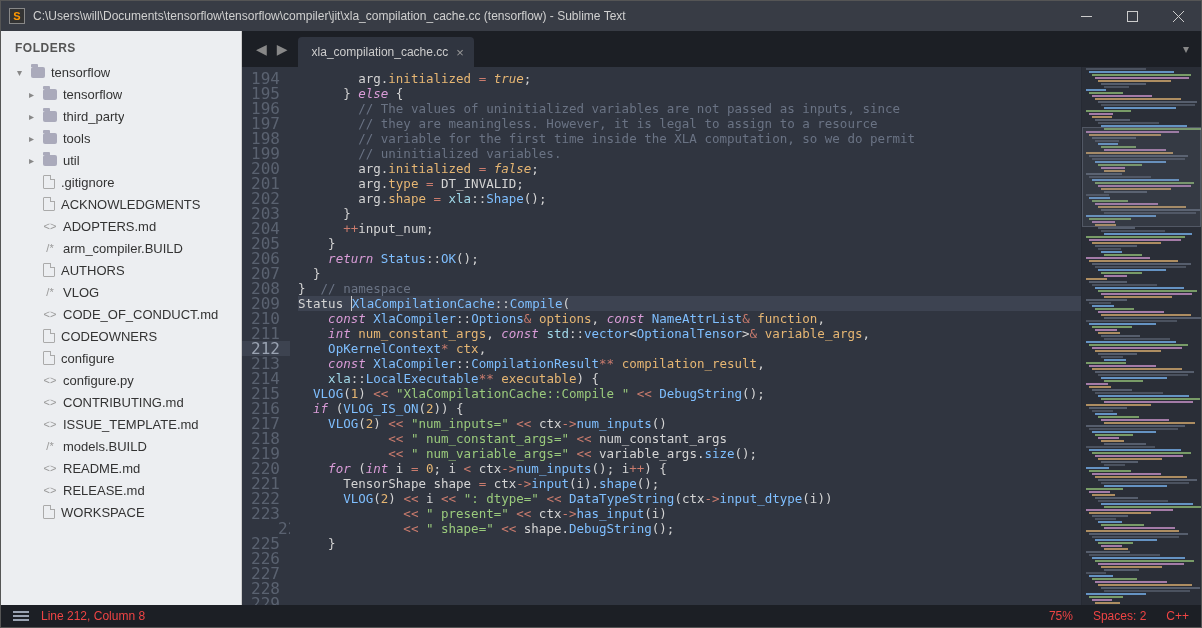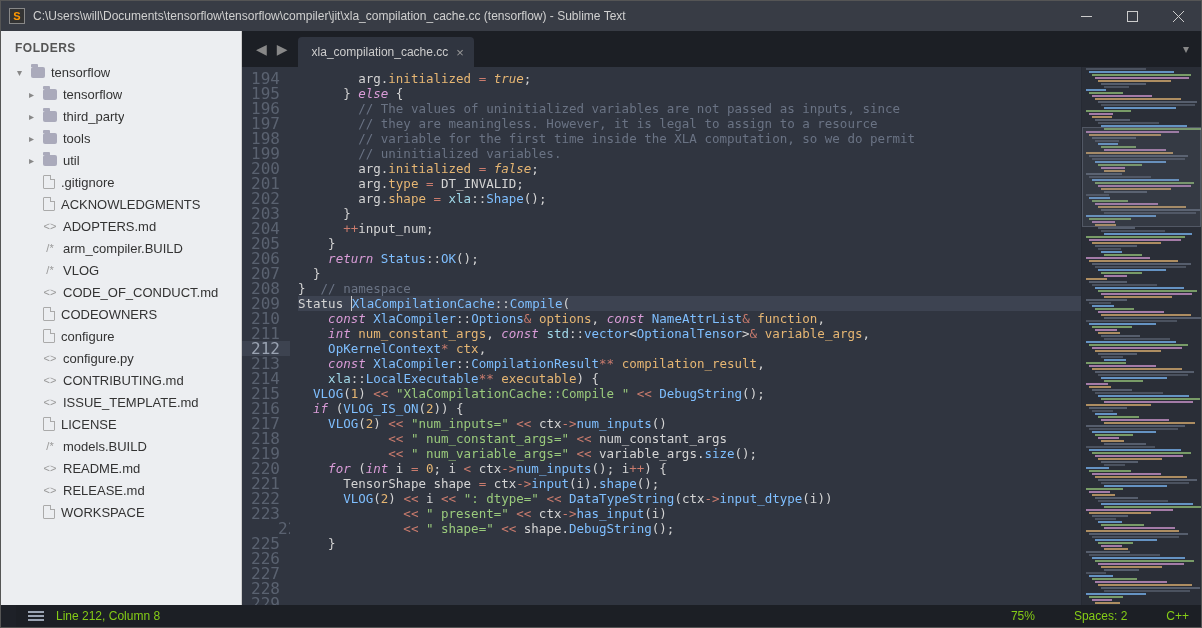--- a/index.html
+++ b/index.html
@@ -31,26 +31,26 @@
 .tab-spacer { flex:1;}
 .tab-menu { padding:0 12px; color:#888; font-size:12px;}
 .code-container {flex:1; display:flex; overflow:hidden;}
 .gutter { width:48px; background:#303540; text-align:right; padding:4px 10px 4px 0; font-family:Consolas,monospace; font-size:16px; line-height:15px; color:#5a6270;}
 .gutter .hl { background:#3d4350; color:#9aa3b2; display:block; margin-right:-10px; padding-right:10px;}
 .code { flex:1; font-family:Consolas,monospace; font-size:12.5px; line-height:15px; padding:4px 0 4px 8px; white-space:pre; overflow:hidden; color:#d4d4d4; background:#303540; position:relative;}
 .code .line.hl { background: rgba(100,110,130,0.25); display:block; }
 .minimap { width:120px; background:#2a2e37; border-left:1px solid #262a33; position:relative; overflow:hidden;}
 .minimap-line { height:2px; margin:1px 4px; background:#4a5260;}
 .minimap-viewport { position:absolute; left:0; right:0; top:60px; height:100px; background:rgba(120,130,150,0.15); border:1px solid rgba(150,160,180,0.3);}
-.statusbar { height:22px; background:#1c1f25; display:flex; align-items:center; padding:0 12px; color:#84cc16; font-size:12px;margin-left:15px;}
+.statusbar { height:22px; background:#1c1f25; display:flex; align-items:center; padding:0 12px; color:#ef4444; font-size:12px;}
 .statusbar .st-left {display:flex; align-items:center; gap:12px;}
 .hamburger { width:16px; display:flex; flex-direction:column; gap:2px;}
 .hamburger span {height:2px; background:#9aa3b2;}
 .statusbar .st-spacer {flex:1;}
-.statusbar .st-right {display:flex; align-items:center; gap:39px;}
+.statusbar .st-right {display:flex; align-items:center; gap:20px;}
 
 .c-kw { color:#d99cd7; font-style:italic;}
 .c-type { color:#d99cd7; font-style:italic;}
 .c-prop { color:#e6b673;}
 .c-str { color:#9aca7c;}
 .c-num { color:#e6b673;}
 .c-bool { color:#e6b673; font-style:italic;}
 .c-fn { color:#7fbfff;}
 .c-cls { color:#7fbfff;}
 .c-ns { color:#a0d8e8;}
@@ -135,20 +135,25 @@
             <span class="tree-icon">&lt;&gt;</span>
             <span class="tree-label">ADOPTERS.md</span>
           </div>
           <div class="tree-row depth1">
             <span class="tree-chevron"></span>
             <span class="tree-icon">/*</span>
             <span class="tree-label">arm_compiler.BUILD</span>
           </div>
           <div class="tree-row depth1">
             <span class="tree-chevron"></span>
+            <span class="file-ico"></span>
+            <span class="tree-label">AUTHORS</span>
+          </div>
+          <div class="tree-row depth1">
+            <span class="tree-chevron"></span>
             <span class="tree-icon">/*</span>
             <span class="tree-label">VLOG</span>
           </div>
           <div class="tree-row depth1">
             <span class="tree-chevron"></span>
             <span class="tree-icon">&lt;&gt;</span>
             <span class="tree-label">CODE_OF_CONDUCT.md</span>
           </div>
           <div class="tree-row depth1">
             <span class="tree-chevron"></span>
@@ -167,25 +172,20 @@
           </div>
           <div class="tree-row depth1">
             <span class="tree-chevron"></span>
             <span class="tree-icon">&lt;&gt;</span>
             <span class="tree-label">CONTRIBUTING.md</span>
           </div>
           <div class="tree-row depth1">
             <span class="tree-chevron"></span>
             <span class="tree-icon">&lt;&gt;</span>
             <span class="tree-label">ISSUE_TEMPLATE.md</span>
-          </div>
-          <div class="tree-row depth1">
-            <span class="tree-chevron"></span>
-            <span class="file-ico"></span>
-            <span class="tree-label">LICENSE</span>
           </div>
           <div class="tree-row depth1">
             <span class="tree-chevron"></span>
             <span class="tree-icon">/*</span>
             <span class="tree-label">models.BUILD</span>
           </div>
           <div class="tree-row depth1">
             <span class="tree-chevron"></span>
             <span class="tree-icon">&lt;&gt;</span>
             <span class="tree-label">README.md</span>

